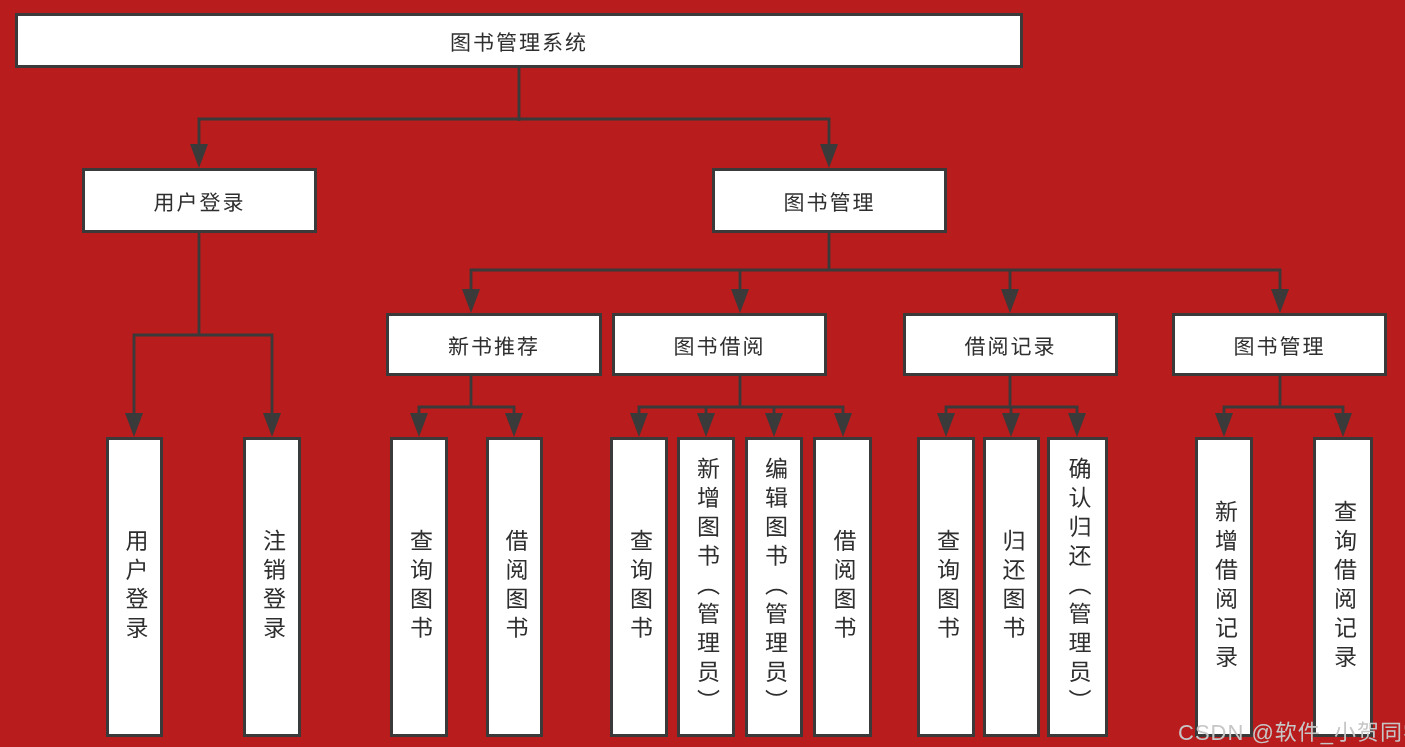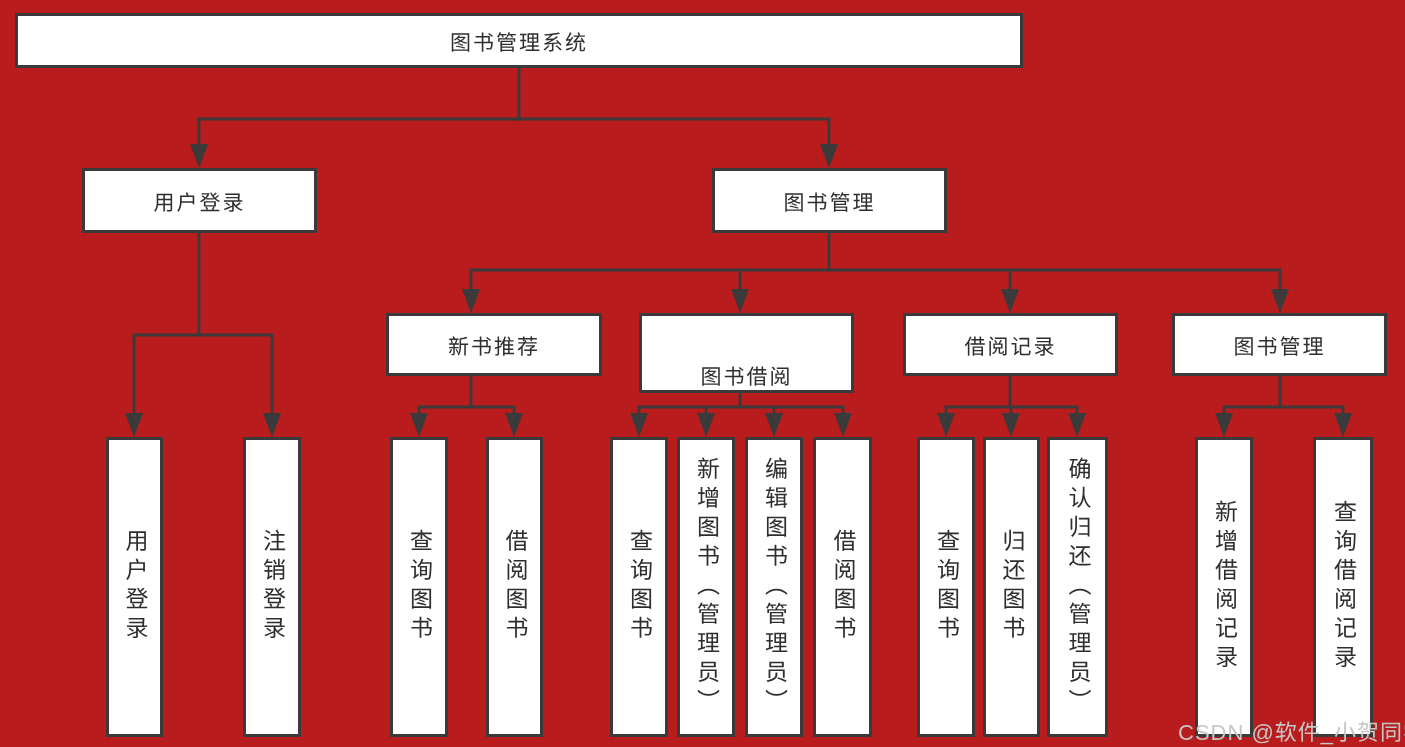--- a/index.html
+++ b/index.html
@@ -46,21 +46,21 @@
     line-height: 1;
     white-space: nowrap;
   }
   
   #root            { left: 15px;   top: 13px;  width: 1008px; height: 55px; }
   
   #n-user-login    { left: 82px;   top: 168px; width: 235px;  height: 65px; }
   #n-book-mgmt     { left: 712px;  top: 168px; width: 235px;  height: 65px; }
   
   #n-new-books     { left: 363px;  top: 313px; width: 216px;  height: 63px; margin-left: 23px; }
-  #n-book-borrow   { left: 639px;  top: 313px; width: 215px;  height: 80px; align-items: flex-end; }
+  #n-book-borrow   { left: 612px;  top: 313px; width: 215px;  height: 63px; }
   #n-current-borrow{ left: 903px;  top: 313px; width: 215px;  height: 63px; }
   #n-borrow-records{ left: 1172px; top: 313px; width: 215px;  height: 63px; }
   
   #l1  { left: 106px;  width: 57px; }
   #l2  { left: 243px;  width: 58px; }
   #l3  { left: 390px;  width: 58px; }
   #l4  { left: 486px;  width: 57px; }
   #l5  { left: 610px;  width: 58px; }
   #l6  { left: 677px;  width: 58px; }
   #l7  { left: 745px;  width: 58px; }

